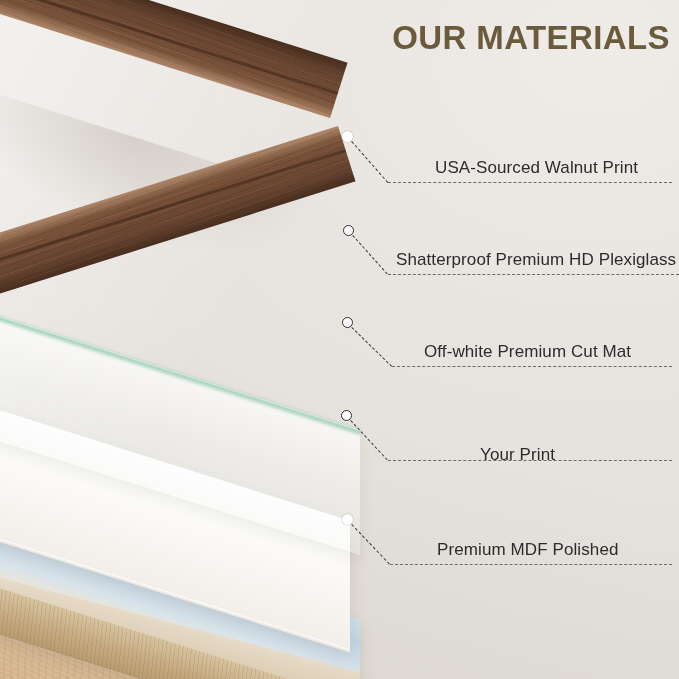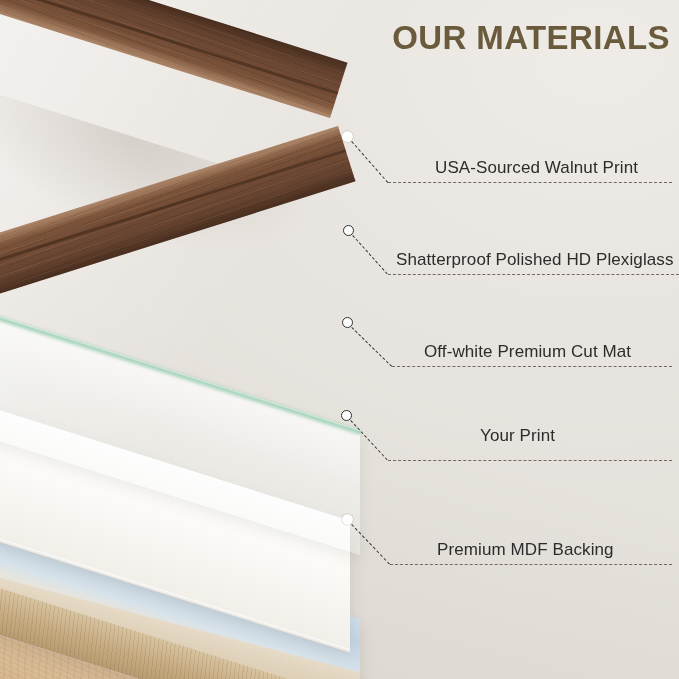--- a/index.html
+++ b/index.html
@@ -304,35 +304,35 @@
       <div class="callout">
         <div class="dot solid" style="left: 341.5px; top: 130.5px;"></div>
         <div class="leader" style="left: 352px; top: 141px; width: 54.5619px; transform: rotate(48.7153deg);"></div>
         <div class="rule" style="left: 388px; top: 182px; width: 284px;"></div>
         <div class="callout-label" style="left: 435px; top: 158px;">USA-Sourced Walnut Print</div>
       </div>
       <div class="callout">
         <div class="dot open" style="left: 342.5px; top: 224.5px;"></div>
         <div class="leader" style="left: 353px; top: 235px; width: 52.4023px; transform: rotate(48.0941deg);"></div>
         <div class="rule" style="left: 388px; top: 274px; width: 291px;"></div>
-        <div class="callout-label" style="left: 396px; top: 250px;">Shatterproof Polished HD Plexiglass</div>
+        <div class="callout-label" style="left: 396px; top: 250px;">Shatterproof Premium HD Plexiglass</div>
       </div>
       <div class="callout">
         <div class="dot open" style="left: 341.5px; top: 316.5px;"></div>
         <div class="leader" style="left: 352px; top: 327px; width: 55.8659px; transform: rotate(44.2748deg);"></div>
         <div class="rule" style="left: 392px; top: 366px; width: 280px;"></div>
         <div class="callout-label" style="left: 424px; top: 342px;">Off-white Premium Cut Mat</div>
       </div>
       <div class="callout">
         <div class="dot open" style="left: 340.5px; top: 409.5px;"></div>
         <div class="leader" style="left: 351px; top: 420px; width: 54.4885px; transform: rotate(47.2312deg);"></div>
         <div class="rule" style="left: 388px; top: 460px; width: 284px;"></div>
-        <div class="callout-label" style="left: 480px; top: 426px; text-align: center;">Your Print</div>
+        <div class="callout-label" style="left: 480px; top: 445px; text-align: center;">Your Print</div>
       </div>
       <div class="callout">
         <div class="dot solid" style="left: 341.5px; top: 513.5px;"></div>
         <div class="leader" style="left: 352px; top: 524px; width: 55.1725px; transform: rotate(46.4688deg);"></div>
         <div class="rule" style="left: 390px; top: 564px; width: 282px;"></div>
-        <div class="callout-label" style="left: 437px; top: 540px;">Premium MDF Backing</div>
+        <div class="callout-label" style="left: 437px; top: 540px;">Premium MDF Polished</div>
       </div>
     </div>
 
 </div>
 
 </body></html>

